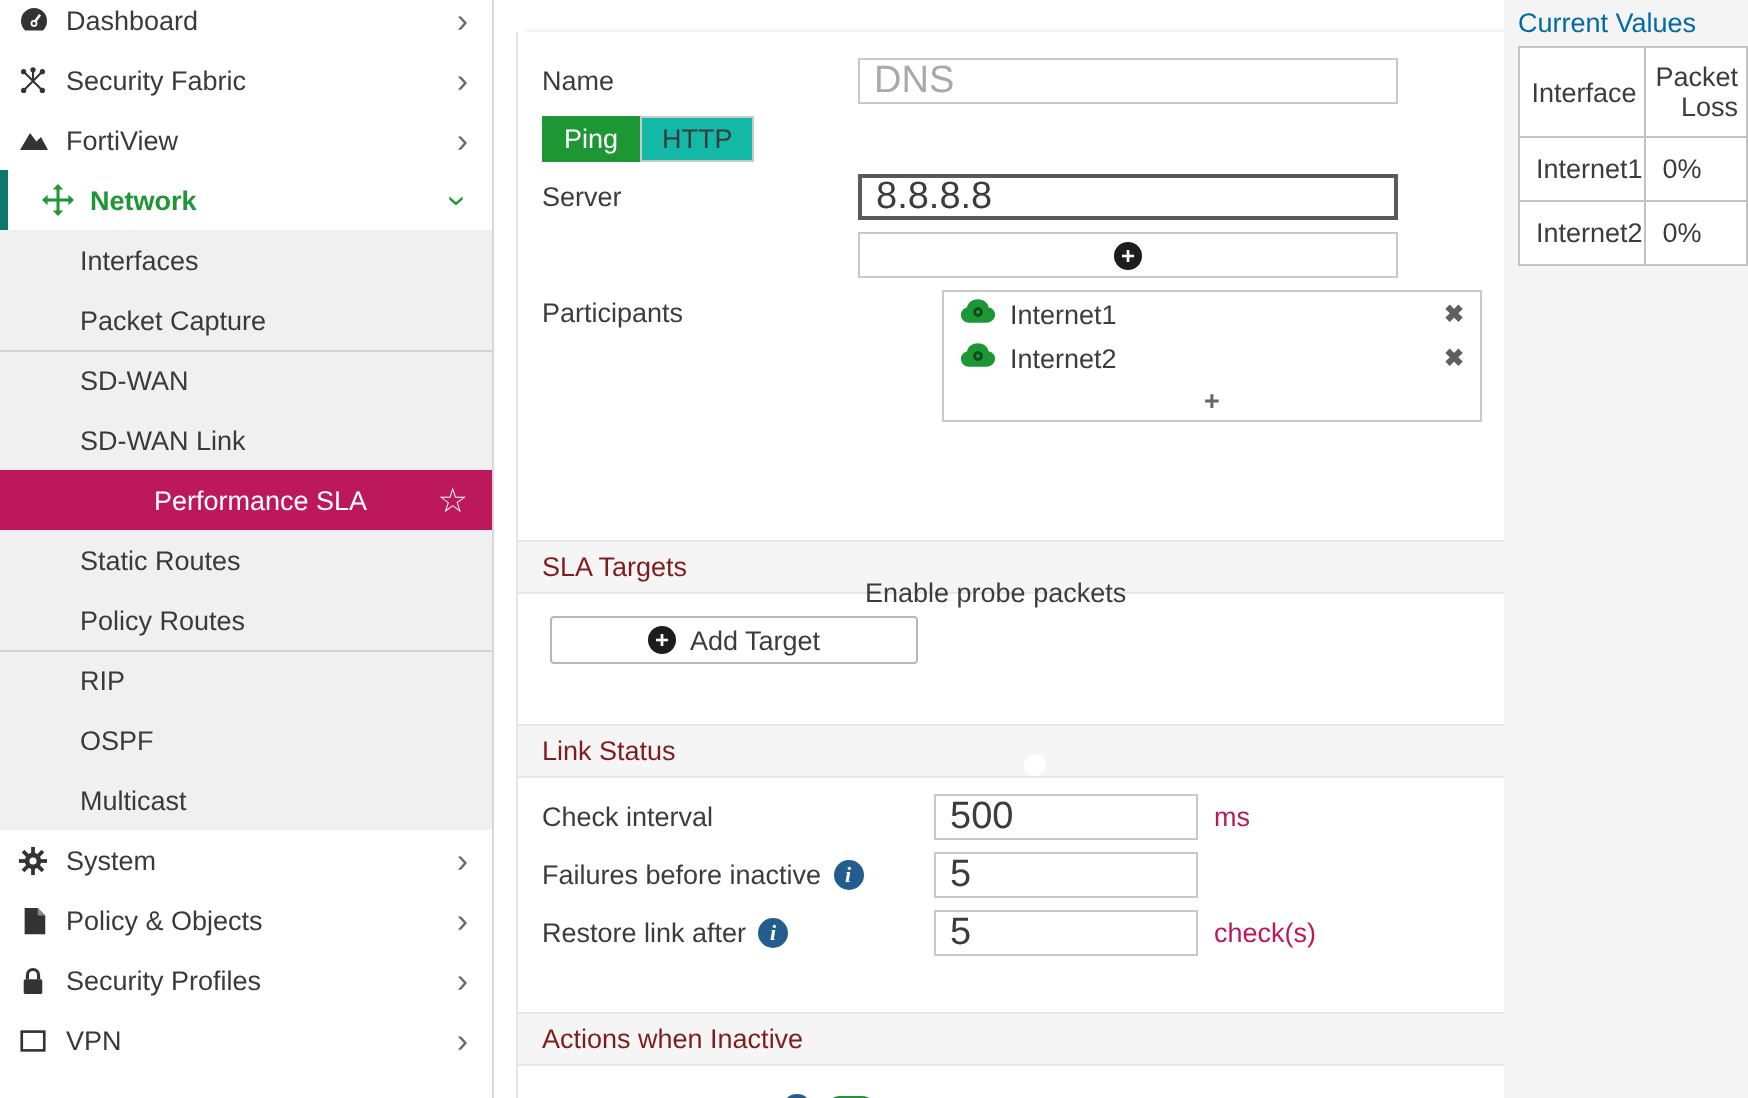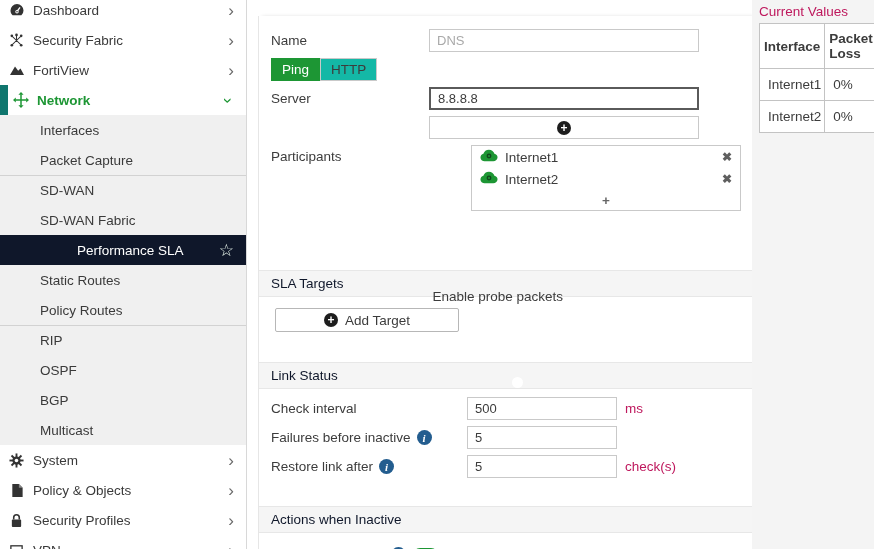--- a/index.html
+++ b/index.html
@@ -7,82 +7,82 @@
     font-family:"Liberation Sans", sans-serif; font-size:13.5px; color:#3c3c3c; }
 
   
   .sidebar { position:absolute; left:0; top:0; width:247px; height:549px;
     background:#fff; border-right:1px solid #d8d8d8; }
   .side-list { margin-top:-5px; }
   .srow { height:30px; display:flex; align-items:center; padding:0 8px 0 8px; cursor:pointer; }
   .srow .ic { width:17px; height:17px; display:flex; align-items:center; justify-content:center; margin-right:8px; flex:0 0 17px; }
   .srow .lbl { flex:1 1 auto; white-space:nowrap; color:#3a3a3a; }
   .srow .chev { color:#6a6a6a; font-size:17px; line-height:1; padding-right:4px; }
-  .srow.network { border-left:8px solid #0f766e; padding-left:4px;justify-content:space-between; }
+  .srow.network { border-left:4px solid #0f766e; padding-left:16px;justify-content:space-between; }
   .srow.network .lbl { color:#1d9634; font-weight:bold; }
   .srow.network .chev { color:#1d9634; display:inline-block; transform:rotate(90deg); padding-right:0; margin-right:6px; }
   .sub { background:#f0f0f0; }
   .sub .lbl { padding-left:32px; }
   .sub.sep { border-top:1px solid #d2d2d2; }
-  .sub.selected { background:#0f172a;padding-left:45px; }
+  .sub.selected { background:#be185d;padding-left:45px; }
   .sub.selected .lbl { color:#fff; }
   .star { color:#e9f6ec; font-size:17px; padding-right:4px; }
 
   
   .card { position:absolute; left:258px; top:16px; width:494px; height:549px;
     background:#fff; border-left:1px solid #e6e6e6;
     box-shadow:3px 0 4px -1px rgba(0,0,0,0.18); padding-top:13px; }
   .frow { display:flex; align-items:center; height:23px; margin:0 0 6px 12px; }
   .frow .flabel { width:158px; flex:0 0 158px; color:#3c3c3c; display:flex; align-items:center; gap:6px; }
   .frow.wlabel .flabel { width:196px; flex:0 0 196px; }
   input.txt { width:270px; height:23px; border:1px solid #c9c9c9; padding:0 7px;
-    font-family:"Liberation Sans",sans-serif; font-size:13px; color:#3c3c3c; background:#fff; }
+    font-family:"Liberation Sans",sans-serif; font-size:19px; color:#3c3c3c; background:#fff; }
   input.txt::placeholder { color:#a9a9a9; }
   input.txt.focused { border:2px solid #5a5a5a; }
-  input.txt.small { width:150px; }
+  input.txt.small { width:132px; }
   .seg { display:flex; }
   .seg .segbtn { height:23px; padding:0 10px; display:flex; align-items:center;
     border:1px solid #c9c9c9; background:#14b8a6; color:#3c3c3c; cursor:pointer; }
   .seg .segbtn.on { background:#1d9634; border-color:#1d9634; color:#fff; }
   .plusbox { width:270px; height:23px; border:1px solid #c9c9c9; display:flex;
     align-items:center; justify-content:center; cursor:pointer; }
   .circle-plus { display:inline-flex; width:14px; height:14px; border-radius:50%;
     background:#1d1d1d; color:#fff; align-items:center; justify-content:center;
     font-size:12px; font-weight:bold; line-height:1; }
   .participants-row { align-items:flex-start; height:auto; margin-top:5px;gap:42px; }
   .plist { width:270px; border:1px solid #c9c9c9; }
   .pitem { display:flex; align-items:center; height:22px; padding:0 8px; gap:7px; }
   .pitem .pname { flex:1 1 auto; }
   .pitem .x { color:#5f5f5f; font-size:12px; font-weight:bold; cursor:pointer; }
   .paddrow { height:20px; display:flex; align-items:center; justify-content:center;
     color:#666; font-weight:bold; cursor:pointer; }
   .toggle { width:25px; height:14px; border-radius:8px; background:#1d9634; position:relative; cursor:pointer; }
   .toggle::after { content:""; position:absolute; right:1.5px; top:1.5px; width:11px; height:11px;
     border-radius:50%; background:#fff; }
   .band { margin-top:30px; height:27px; background:#f5f5f5; border-top:1px solid #e7e7e7;
-    border-bottom:1px solid #e7e7e7; display:flex; align-items:center; padding-left:12px; color:#0f172a; }
+    border-bottom:1px solid #e7e7e7; display:flex; align-items:center; padding-left:12px; color:#7f1d1d; }
   .band.tight { margin-top:28px; }
   .addtarget { margin:11px 0 0 16px; width:184px; height:24px; background:#fff;
     border:1px solid #b7b7b7; border-radius:2px; display:flex; align-items:center;
     justify-content:center; gap:7px; font-size:13.5px; color:#3c3c3c; cursor:pointer;
     font-family:"Liberation Sans",sans-serif; }
   .linkfirst { margin-top:8px; }
   .unit { margin-left:8px; color:#be185d; }
   .info { display:inline-flex; width:15px; height:15px; border-radius:50%; background:#235d8f;
     color:#fff; align-items:center; justify-content:center; font-size:11px; font-weight:bold;
     font-family:"Liberation Serif",serif; font-style:italic; cursor:pointer; flex:0 0 15px; }
   .inline-gap { display:flex; align-items:center; gap:7px; margin:10px 0 0 12px; height:23px; }
 
   
   .rightpanel { position:absolute; left:752px; top:0; width:122px; height:549px;
     background:#f4f4f4; padding:4px 0 0 7px; }
-  .cv-title { color:#be185d; margin-bottom:4px; }
+  .cv-title { color:#0369a1; margin-bottom:4px; }
   table.cv { border-collapse:collapse; background:#fff; table-layout:fixed; }
   table.cv th, table.cv td { border:1px solid #c3c3c3; font-weight:normal; color:#3c3c3c; }
-  table.cv th { text-align:left; height:45px; padding:2px 4px;font-weight:bold; }
+  table.cv th { text-align:right; height:45px; padding:2px 4px; }
   table.cv td { height:32px; padding:0 0 0 8px; text-align:left; }
   .col-if { width:84px; } .col-pl { width:60px; }
 </style>
 </head>
 <body>
 
 <div class="sidebar">
   <div class="side-list">
 
     <div class="srow">
@@ -143,41 +143,38 @@
       <span class="lbl">Interfaces</span>
     </div>
     <div class="srow sub">
       <span class="lbl">Packet Capture</span>
     </div>
 
     <div class="srow sub sep">
       <span class="lbl">SD-WAN</span>
     </div>
     <div class="srow sub">
-      <span class="lbl">SD-WAN Fabric</span>
+      <span class="lbl">SD-WAN Link</span>
     </div>
     <div class="srow sub selected">
       <span class="lbl">Performance SLA</span>
       <span class="star">☆</span>
     </div>
     <div class="srow sub">
       <span class="lbl">Static Routes</span>
     </div>
     <div class="srow sub">
       <span class="lbl">Policy Routes</span>
     </div>
 
     <div class="srow sub sep">
       <span class="lbl">RIP</span>
     </div>
     <div class="srow sub">
       <span class="lbl">OSPF</span>
-    </div>
-    <div class="srow sub">
-      <span class="lbl">BGP</span>
     </div>
     <div class="srow sub">
       <span class="lbl">Multicast</span>
     </div>
 
     <div class="srow">
       <span class="ic">
         <svg width="15" height="15" viewBox="0 0 16 16">
             <g fill="#333">
               <rect x="7" y="0.5" width="2" height="15"></rect>

